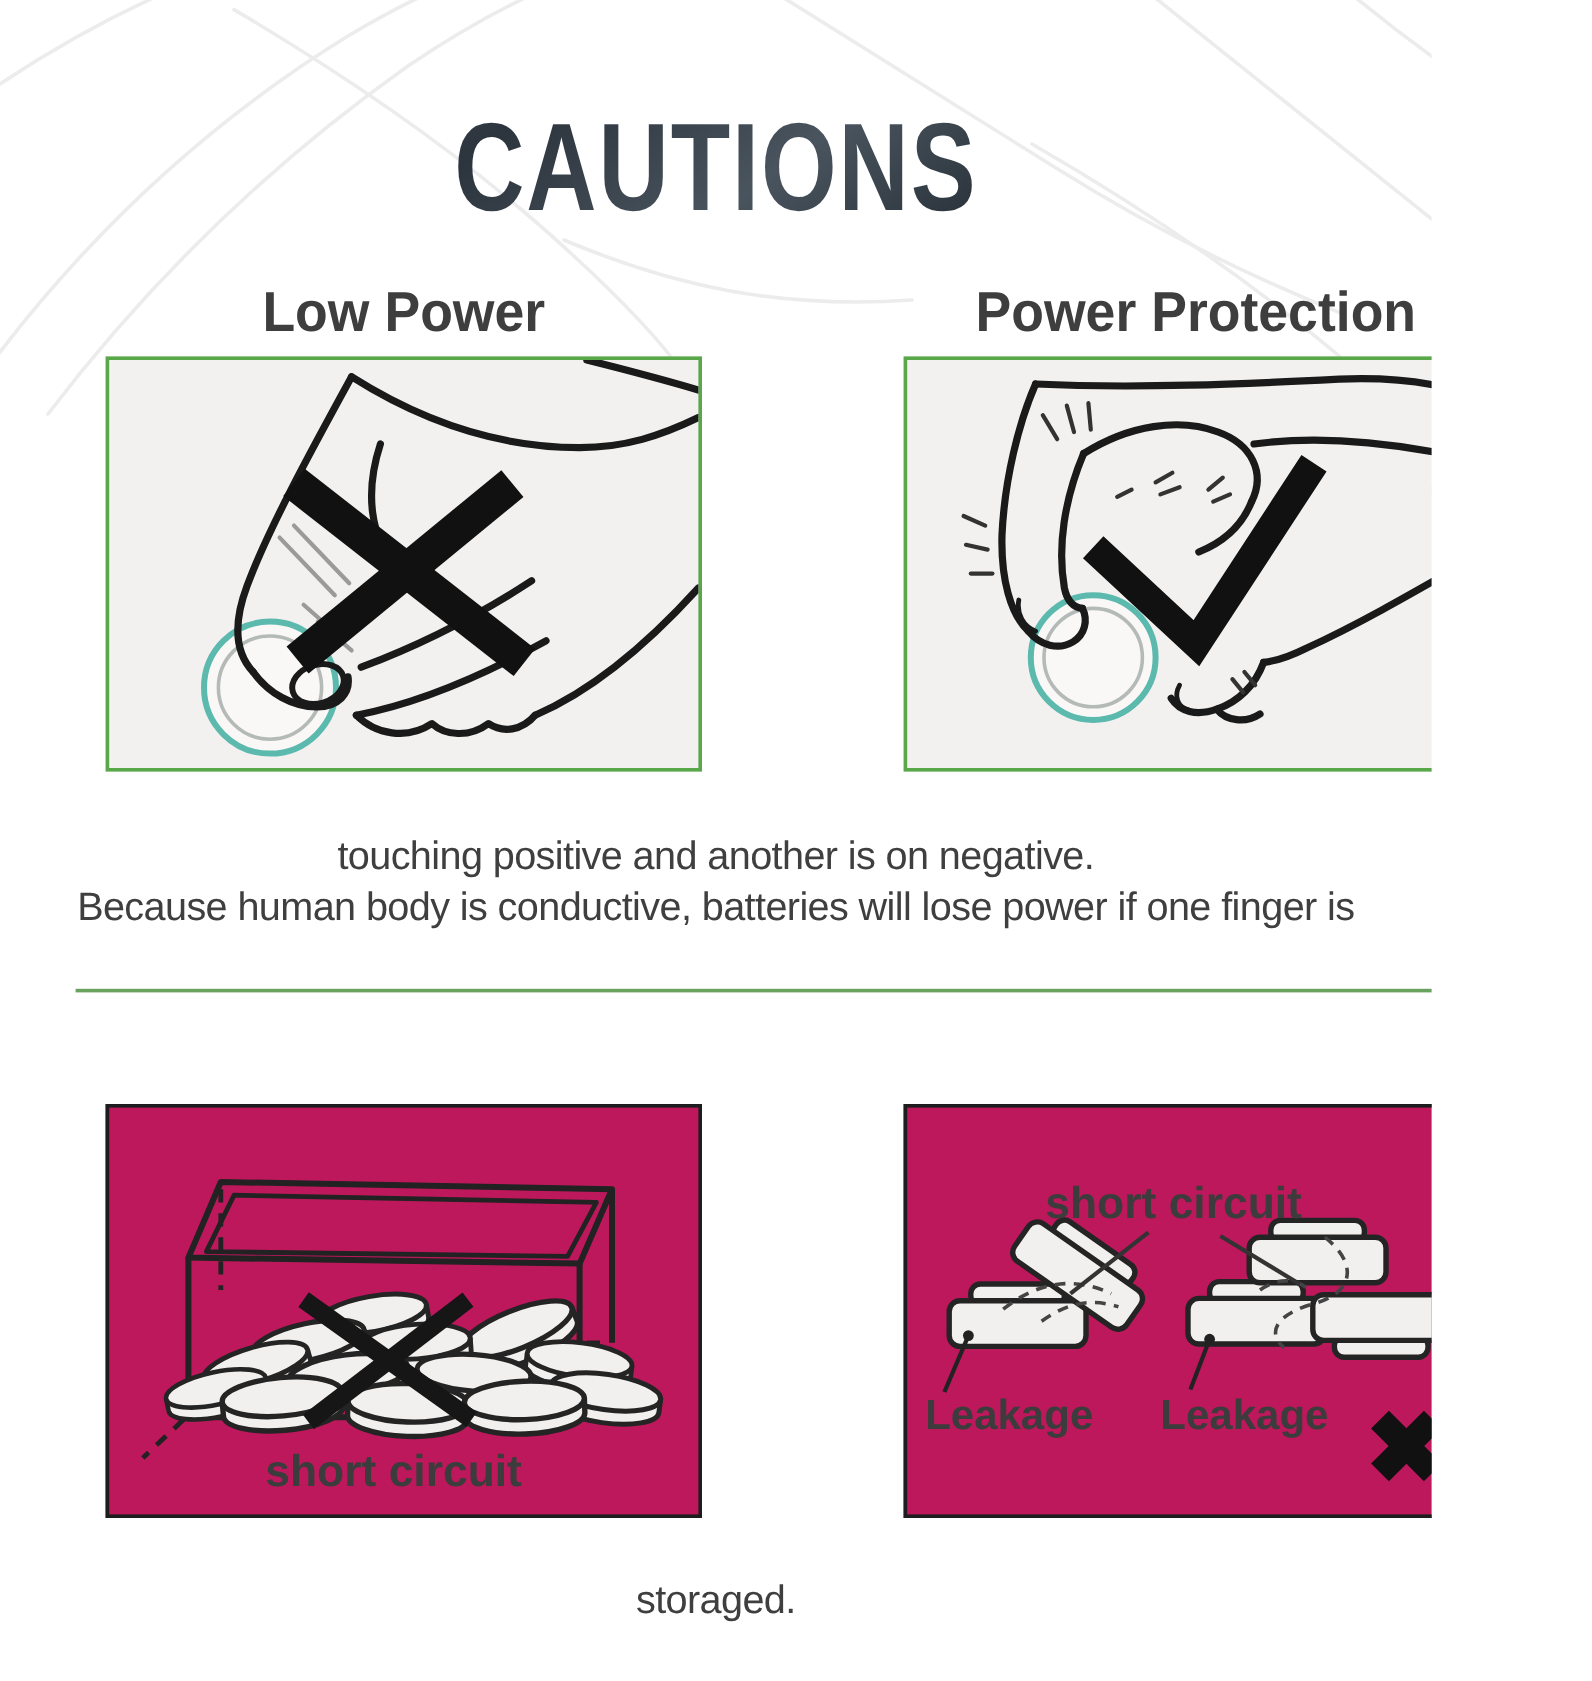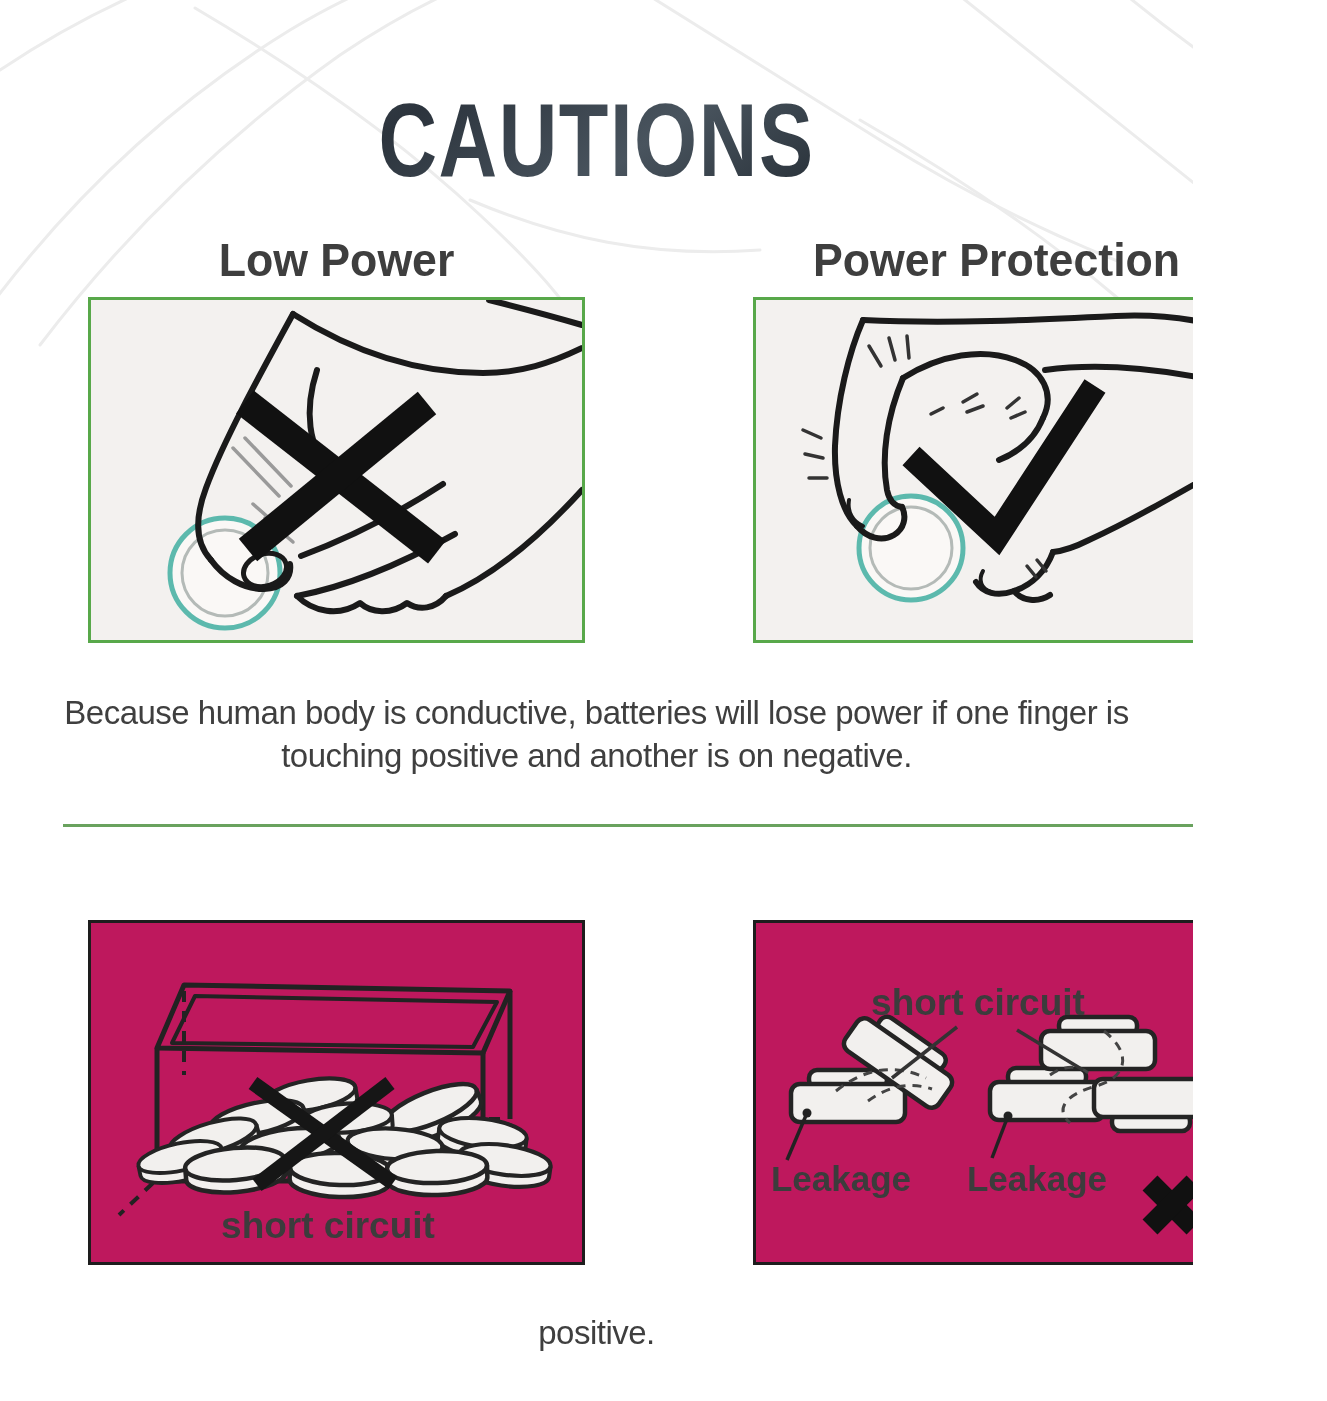--- a/index.html
+++ b/index.html
@@ -135,22 +135,22 @@
             <path d="M 281,260 l 9,11"></path>
         </g>
       </g>
       <g>
         <path d="M 155,156 L 241,236 L 339,86" fill="none" stroke="#111111" stroke-width="25" stroke-linecap="butt" stroke-linejoin="miter"></path>
       </g>
     </svg>
   </div>
 
   <div class="caption c1">
+    <div>touching positive and another is on negative.</div>
     <div>Because human body is conductive, batteries will lose power if one finger is</div>
-    <div>touching positive and another is on negative.</div>
   </div>
 
   <div class="divider"></div>
 
   <div class="panel dark panel-sb">
     <svg viewBox="0 0 491 339" preserveAspectRatio="none">
       <defs>
         <g id="coin" stroke="#242424" stroke-width="4.5" fill="#f2f0ee">
           <path d="M -50,0 L -50,12 A 50,16 0 0 0 50,12 L 50,0"></path>
           <ellipse cx="0" cy="0" rx="50" ry="16"></ellipse>
@@ -230,16 +230,16 @@
       <text class="diagram-label" x="85" y="268" font-size="35" text-anchor="middle">Leakage</text>
       <text class="diagram-label" x="281" y="268" font-size="35" text-anchor="middle">Leakage</text>
       <g stroke="#111111" stroke-width="21" stroke-linecap="butt">
         <path d="M 394,260 L 438,304"></path>
         <path d="M 438,260 L 394,304"></path>
       </g>
     </svg>
   </div>
 
   <div class="caption c2">
-    <div>positive.</div>
+    <div>storaged.</div>
   </div>
 
 </div>
 
 </body></html>

